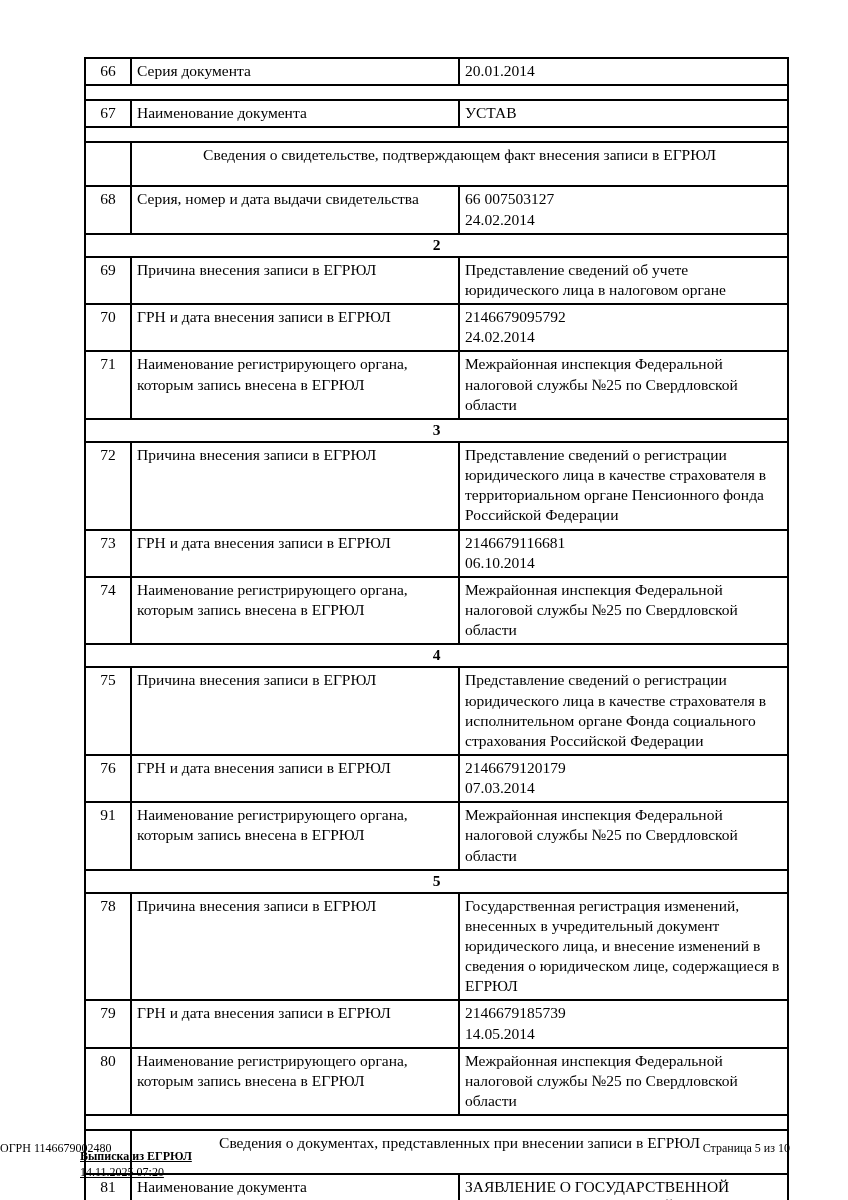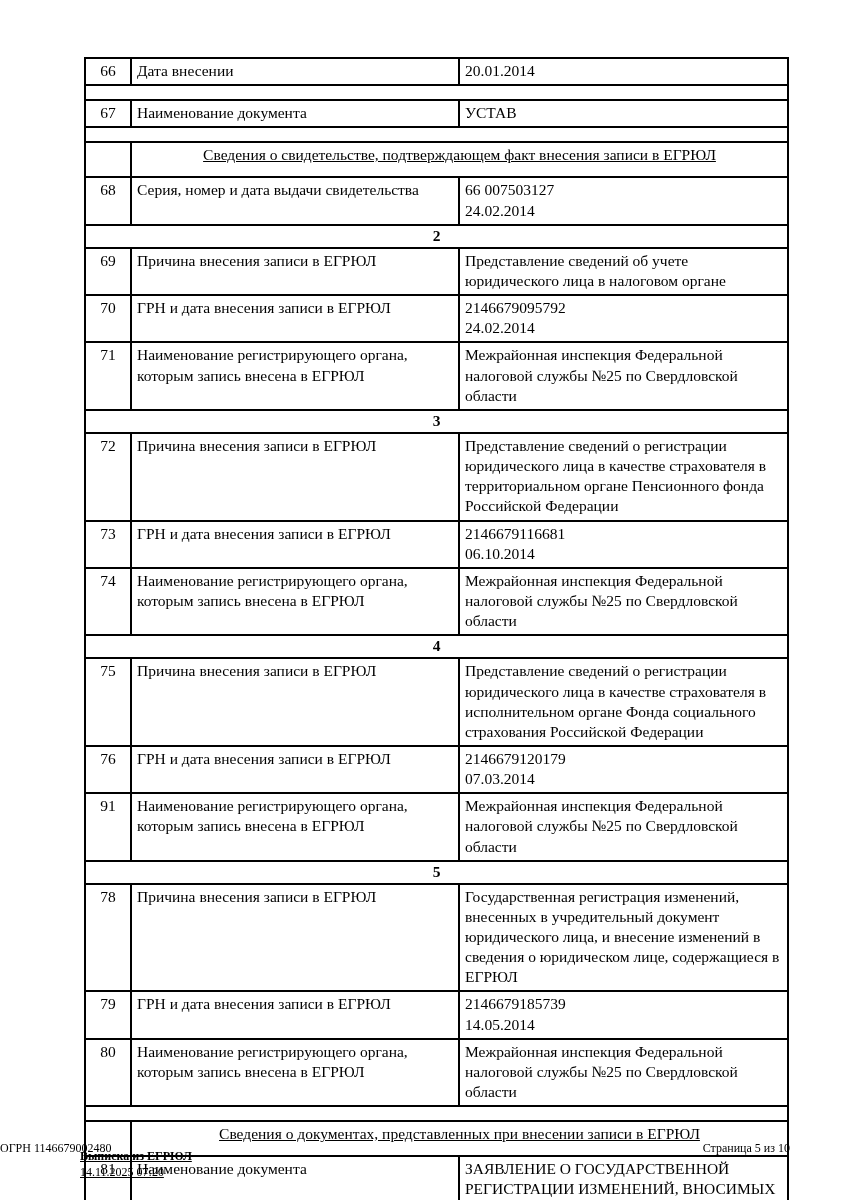--- a/index.html
+++ b/index.html
@@ -40,21 +40,21 @@
   tr.sep-row td {
     height: 13px;
     padding: 0;
   }
   tr.section-row td {
     text-align: center;
     font-weight: bold;
     padding: 0 0 1px 0;
     height: 19px;
   }
-  tr.header-row td.hdr-cell { padding-top: 2px; padding-bottom: 11px; text-decoration: underline; }
+  tr.header-row td.hdr-cell { padding-top: 2px; padding-bottom: 20px; }
   tr.header-row td.hdr-center { text-align: center; }
   tr.header-row td.hdr-left { text-align: center; }
   .val-line { white-space: pre-wrap; }
   .footer {
     position: absolute;
     left: 0;
     top: 1132px;
     width: 848px;
     font-size: 12px;
     line-height: 1.35;
@@ -87,21 +87,21 @@
 
   <table class="doc-table">
     <colgroup>
       <col style="width:46px">
       <col style="width:328px">
       <col style="width:329px">
     </colgroup>
     <tbody>
         <tr>
           <td class="num-cell">66</td>
-          <td>Дата внесении</td>
+          <td>Серия документа</td>
           <td>
             <div class="val-line">20.01.2014</div>
           </td>
         </tr>
         <tr class="sep-row">
           <td colspan="3"></td>
         </tr>
         <tr>
           <td class="num-cell">67</td>
           <td>Наименование документа</td>

